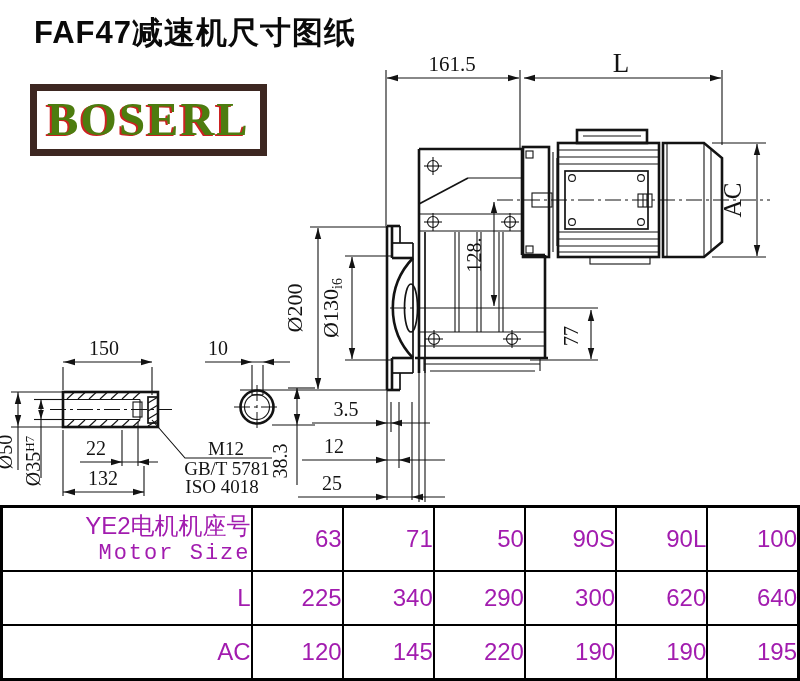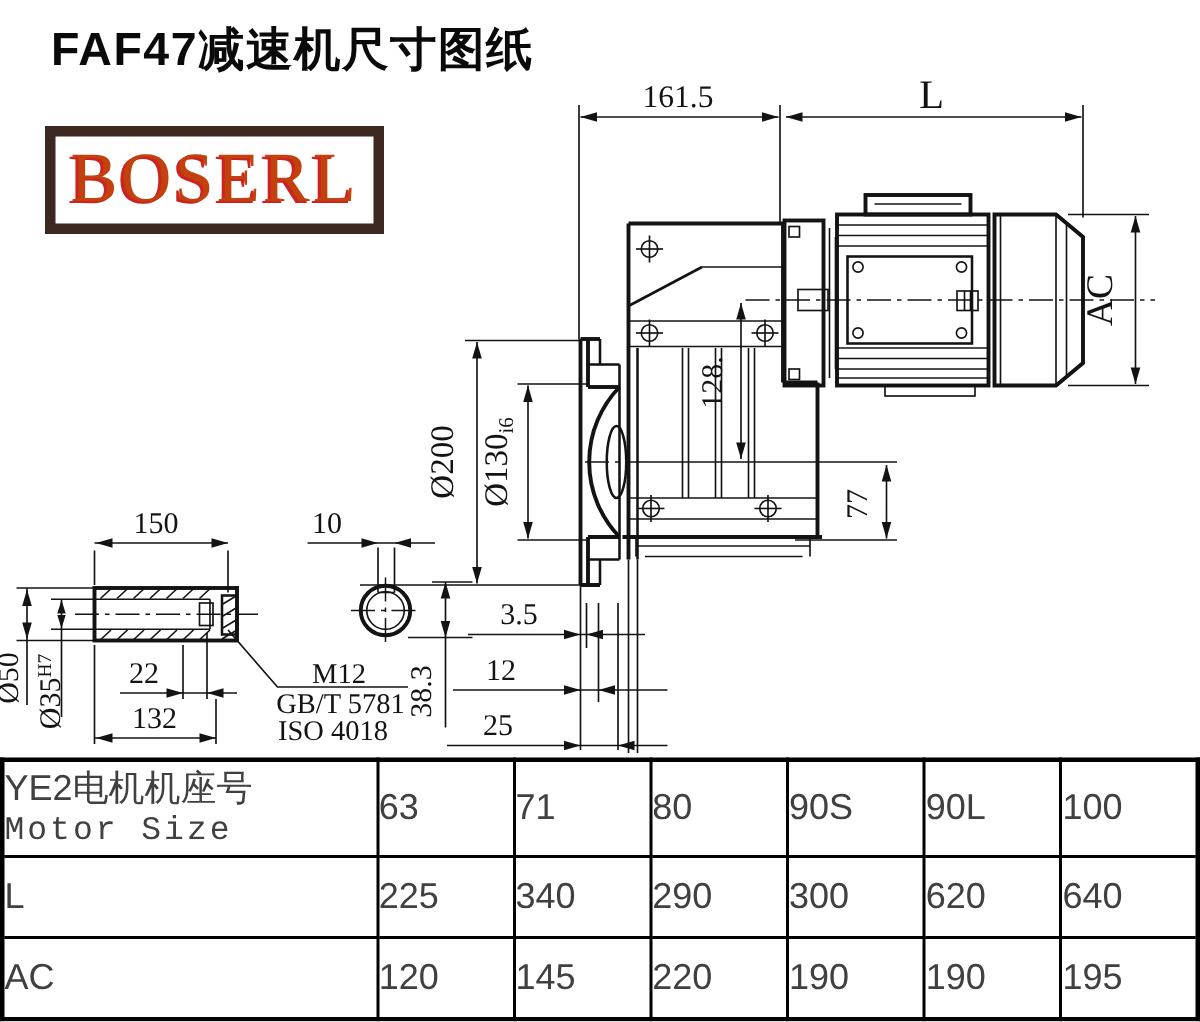--- a/index.html
+++ b/index.html
@@ -2,33 +2,33 @@
 <html><head>
 <meta charset="utf-8">
 <style>
   html,body{margin:0;padding:0;background:#fff;}
   #page{position:relative;width:800px;height:681px;background:#fff;overflow:hidden;
         font-family:"Liberation Sans",sans-serif;color:#111;}
   #title{position:absolute;left:34px;top:12px;font-size:31px;font-weight:bold;
          letter-spacing:1px;color:#0a0a0a;font-family:"Liberation Sans",sans-serif;}
   #logo{position:absolute;left:30px;top:84px;border:7px solid #3d2721;background:#fff;
         padding:2px 10px 4px 10px;}
-  #logo .txt{font-family:"Liberation Serif",serif;font-weight:normal;font-size:47px;
-        line-height:52px;color:#c2410c;text-shadow:-2px 1px 0 #c22;letter-spacing:2px;}
+  #logo .txt{font-family:"Liberation Serif",serif;font-weight:bold;font-size:47px;
+        line-height:52px;color:#4d7c0f;text-shadow:-2px 1px 0 #c22;letter-spacing:2px;}
   svg{position:absolute;left:0;top:0;}
   svg text{font-family:"Liberation Serif",serif;fill:#131313;}
   .ln{stroke:#131313;stroke-width:1.1;fill:none;}
   .bold{stroke:#131313;stroke-width:2.6;fill:none;}
   .mid{stroke:#131313;stroke-width:1.7;fill:none;}
   .dash{stroke:#131313;stroke-width:1;fill:none;stroke-dasharray:16 4 3 4;}
   .arr{fill:#131313;stroke:none;}
   #dimtable{position:absolute;left:0;top:505px;width:800px;height:176px;}
   table{border-collapse:collapse;width:800px;height:176px;table-layout:fixed;}
-  td{border:2.5px solid #000;text-align:left;vertical-align:middle;
-     font-size:24px;color:#404040;padding:0;}
+  td{border:2.5px solid #000;text-align:right;vertical-align:middle;
+     font-size:24px;color:#a21caf;padding:0;}
   table{border:3px solid #000;}
   .hdr-cn{font-size:24px;line-height:30px;}
   .hdr-en{font-family:"Liberation Mono",monospace;font-size:22px;line-height:26px;letter-spacing:2px;}
 </style>
 </head>
 <body>
 
 <div id="page">
 
   <div id="title">FAF47减速机尺寸图纸</div>
@@ -320,21 +320,21 @@
           <col>
         </colgroup>
       <tbody>
           <tr style="height:64px">
         <td>
           <div class="hdr-cn">YE2电机机座号</div>
           <div class="hdr-en">Motor Size</div>
         </td>
         <td>63</td>
         <td>71</td>
-        <td>80</td>
+        <td>50</td>
         <td>90S</td>
         <td>90L</td>
         <td>100</td>
       </tr>
       <tr>
         <td>L</td>
         <td>225</td>
         <td>340</td>
         <td>290</td>
         <td>300</td>

